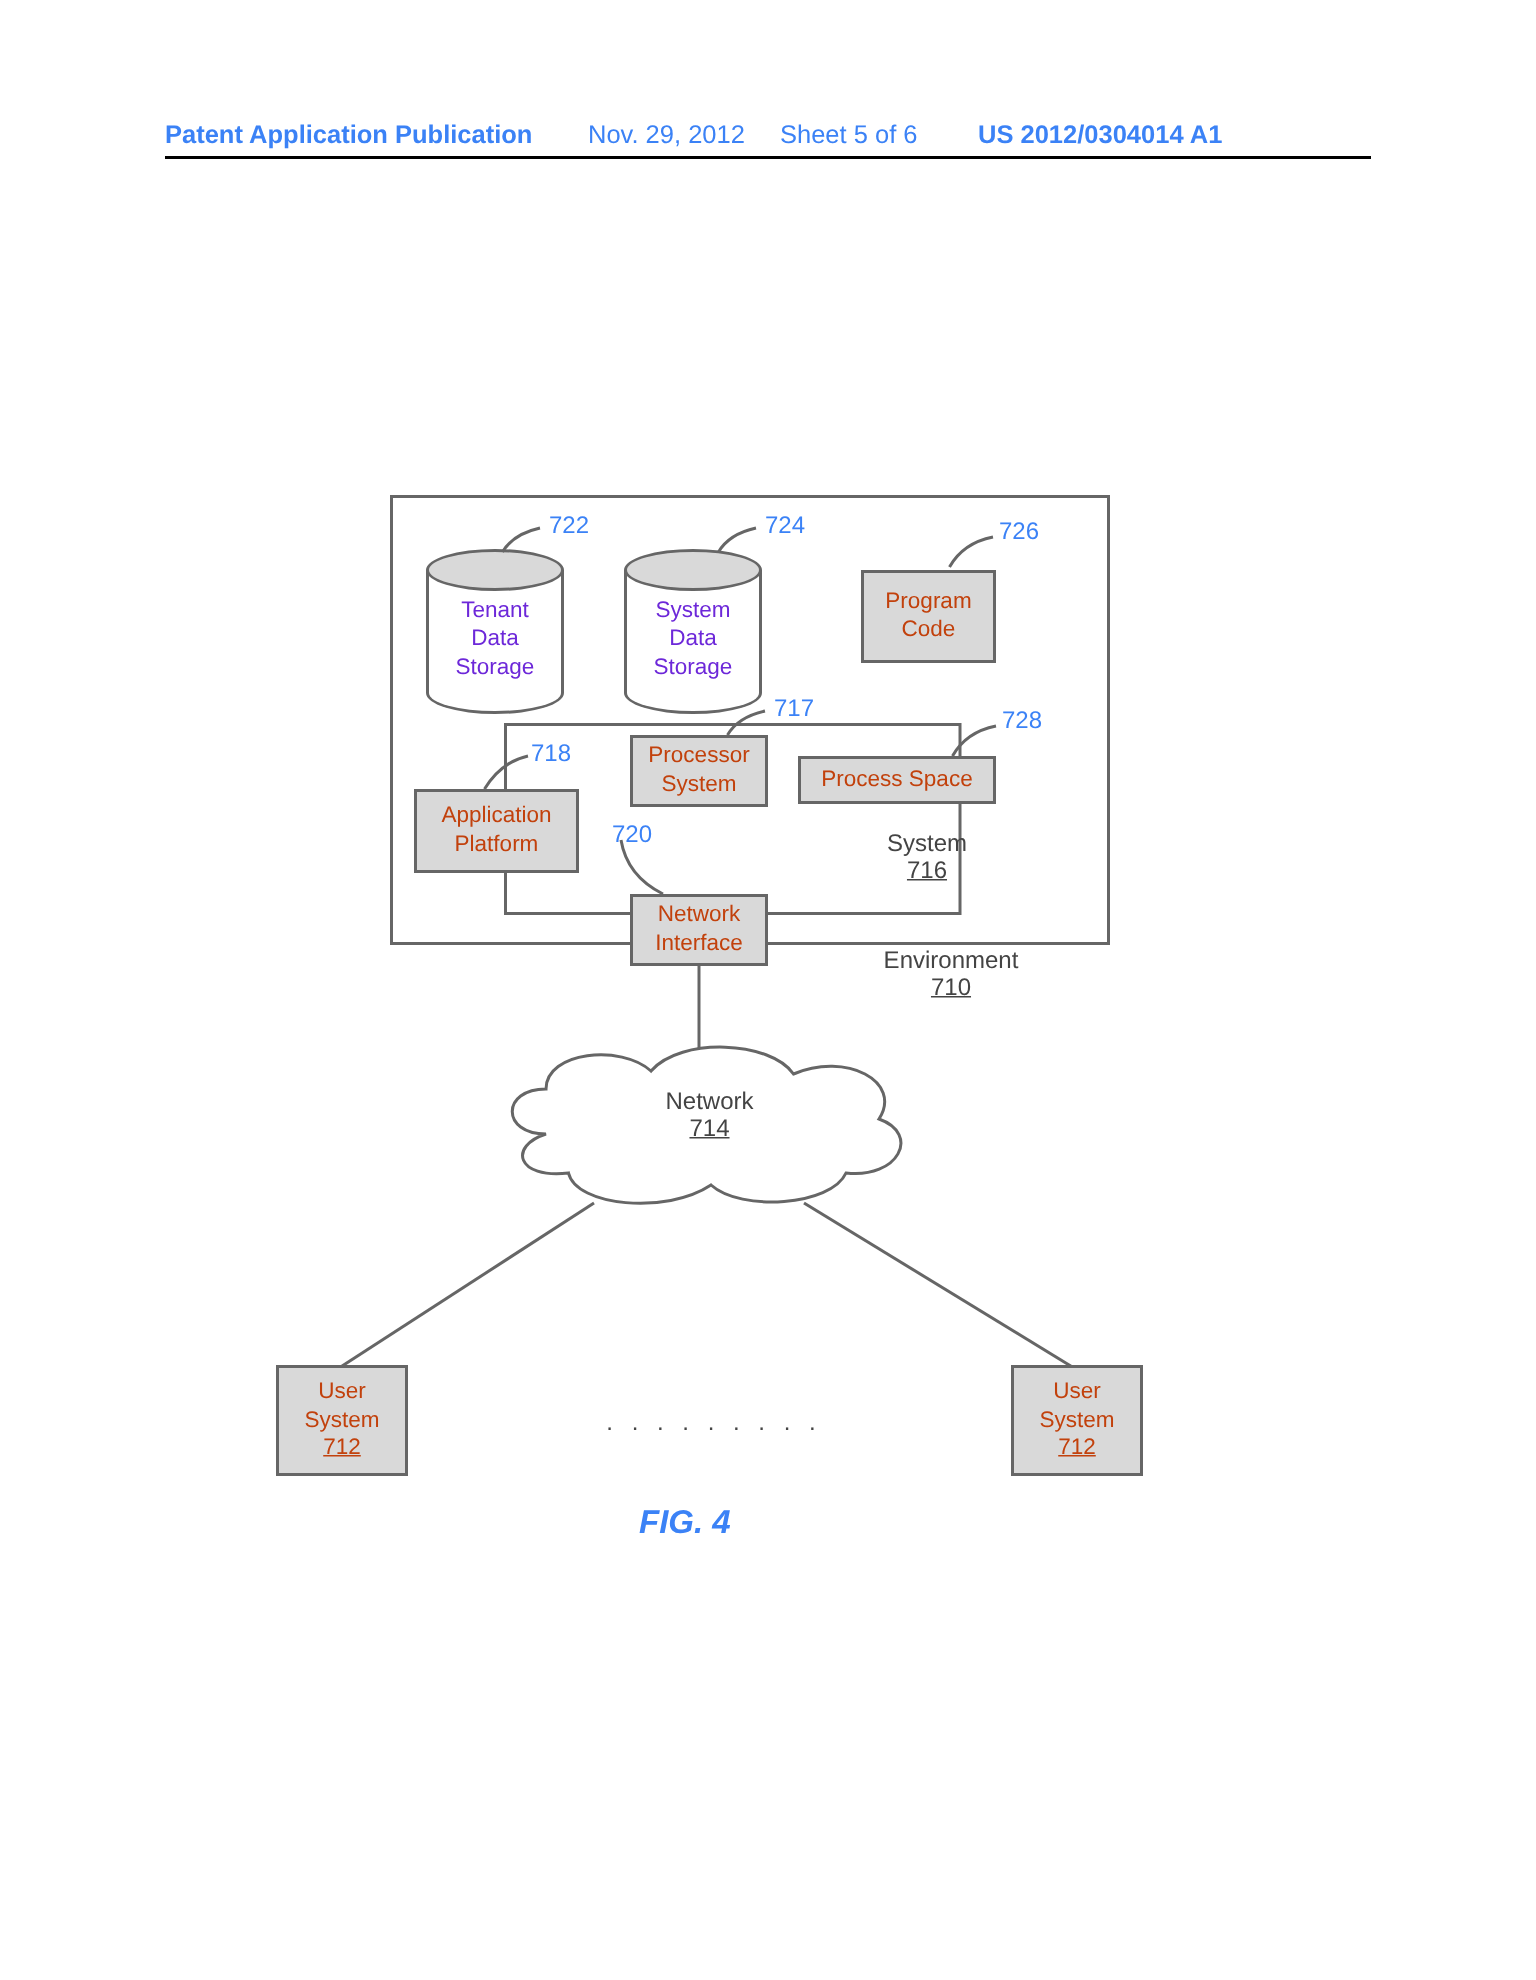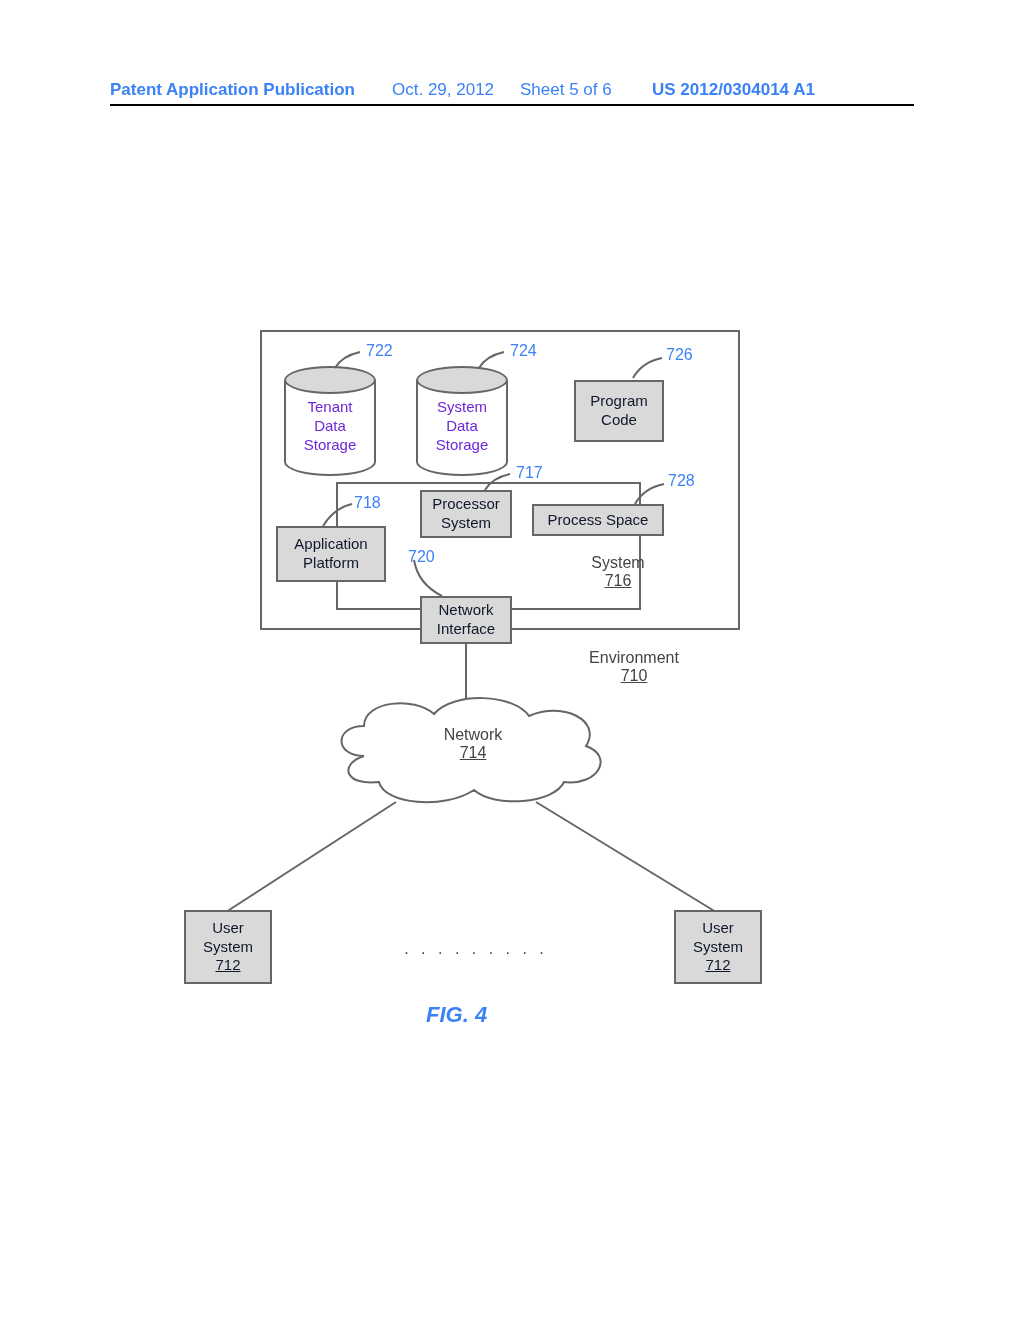--- a/index.html
+++ b/index.html
@@ -64,21 +64,21 @@
     border: 2px solid #666;
     background: #fff;
   }
 
   .box-shaded {
     position: absolute;
     background: #d9d9d9;
     border: 2px solid #666;
     text-align: center;
     font-size: 15px;
-    color: #0f172a;
+    color: #c2410c;
     line-height: 1.25;
     display: flex;
     flex-direction: column;
     align-items: center;
     justify-content: center;
   }
 
   
   .cylinder {
     position: absolute;
@@ -138,21 +138,21 @@
   }
 
   svg { position: absolute; overflow: visible; }
 </style>
 </head>
 <body>
 <div class="page">
 
   <div class="header-rule"></div>
   <div class="header-text pub-label">Patent Application Publication</div>
-  <div class="header-text date-label">Oct. 29, 2012</div>
+  <div class="header-text date-label">Nov. 29, 2012</div>
   <div class="header-text sheet-label">Sheet 5 of 6</div>
   <div class="header-text pubnum-label">US 2012/0304014 A1</div>
 
   <div class="diagram">
 
     <div class="system-frame"></div>
 
     <div class="inner-system"></div>
 
     <div class="cylinder" style="top:36px; left:104px;">
@@ -195,21 +195,21 @@
     <div class="box-shaded" style="top:266px; left:240px; width:92px; height:48px;">
       <span>Network</span>
       <span>Interface</span>
     </div>
 
     <div class="label-free" style="top:224px; left:388px; width:100px;">
       <span>System</span><br>
       <span class="underline">716</span>
     </div>
 
-    <div class="label-free" style="top:319px; left:384px; width:140px;">
+    <div class="label-free" style="top:302px; left:384px; width:140px;">
       <span>Environment</span><br>
       <span class="underline">710</span>
     </div>
 
     <svg style="top:314px; left:284px;" width="4" height="62">
       <line x1="2" y1="0" x2="2" y2="62" stroke="#666" stroke-width="2"></line>
     </svg>
 
     <svg class="cloud" style="top:356px; left:144px;" width="290" height="130">
       <path d="M 40 70

